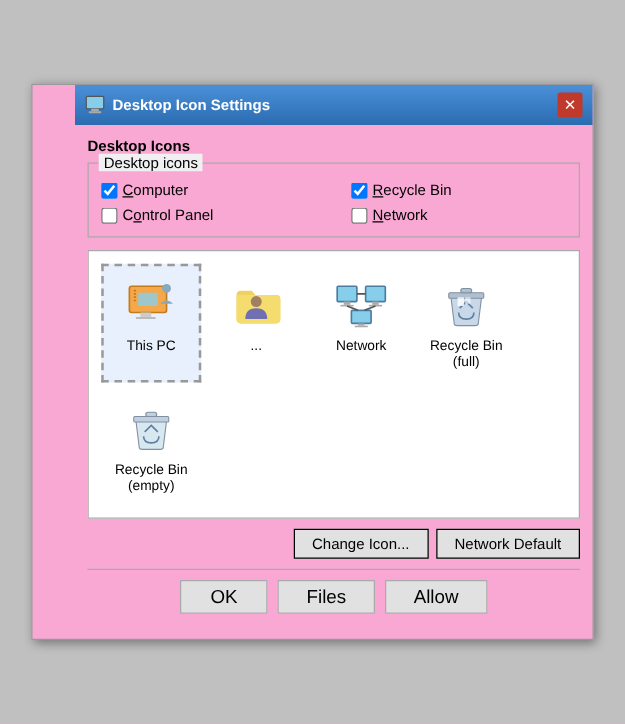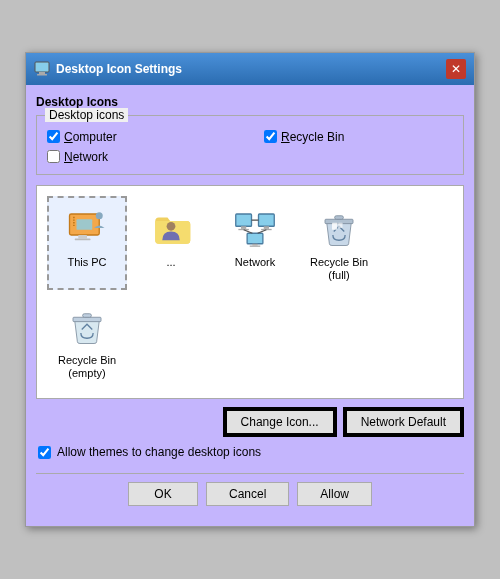--- a/index.html
+++ b/index.html
@@ -9,23 +9,24 @@
       font-size: 12px;
       display: flex;
       align-items: center;
       justify-content: center;
       width: 500px;
       height: 579px;
       overflow: hidden;
     }
     .window {
       width: 450px;
-      background: #c4b5fd;
+      background: #f9a8d4;
       border: 1px solid #999;
       box-shadow: 2px 2px 8px rgba(0,0,0,0.4);
+      padding-left: 34px;
     }
     .title-bar {
       background: linear-gradient(to bottom, #4a90d9, #2b6cb0);
       color: white;
       padding: 6px 8px;
       display: flex;
       align-items: center;
       justify-content: space-between;
       user-select: none;
     }
@@ -144,21 +145,21 @@
     .buttons-row {
       display: flex;
       justify-content: flex-end;
       gap: 6px;
       margin-bottom: 8px;
     }
     .btn {
       padding: 4px 14px;
       font-size: 12px;
       background: #e1e1e1;
-      border: 4px solid #000000;
+      border: 1px solid #000000;
       cursor: pointer;
       color: #000;
       min-width: 80px;
     }
     .allow-themes-row {
       display: flex;
       align-items: center;
       gap: 6px;
       margin-bottom: 14px;
       padding: 0 2px;
@@ -169,21 +170,21 @@
       margin-bottom: 8px;
     }
     .footer-buttons {
       display: flex;
       justify-content: center;
       gap: 8px;
       padding-bottom: 10px;
     }
     .footer-btn {
       padding: 4px 22px;
-      font-size: 12px;
+      font-size: 15px;
       background: #e1e1e1;
       border: 1px solid #aaa;
       cursor: pointer;
       color: #000;
       min-width: 70px;
     }
     .footer-btn.primary {
       background: #e1e1e1;
     }
 
@@ -226,20 +227,24 @@
           <input type="checkbox" checked="" style="">
           <span class="checkbox-label"><u>C</u>omputer</span>
         </label>
 
         <label class="checkbox-item">
           <input type="checkbox" checked="" style="">
           <span class="checkbox-label"><u>R</u>ecycle Bin</span>
         </label>
 
 
+        <label class="checkbox-item">
+          <input type="checkbox" style="">
+          <span class="checkbox-label">C<u>o</u>ntrol Panel</span>
+        </label>
 
         <label class="checkbox-item">
           <input type="checkbox" style="">
           <span class="checkbox-label"><u>N</u>etwork</span>
         </label>
       </div>
     </div>
 
     <div class="icons-area">
 
@@ -338,26 +343,22 @@
         </div>
         <span class="icon-label">Recycle Bin<br>(empty)</span>
       </div>
     </div>
 
     <div class="buttons-row">
       <button class="btn">Change Icon...</button>
       <button class="btn">Network Default</button>
     </div>
 
-    <label class="allow-themes-row">
-      <input type="checkbox" checked="" style="">
-      <span>Allow themes to change desktop icons</span>
-    </label>
 
     <hr class="divider">
 
     <div class="footer-buttons">
       <button class="footer-btn">OK</button>
-      <button class="footer-btn">Cancel</button>
+      <button class="footer-btn">Files</button>
       <button class="footer-btn primary">Allow</button>
     </div>
   </div>
 </div>
 
 </body></html>

